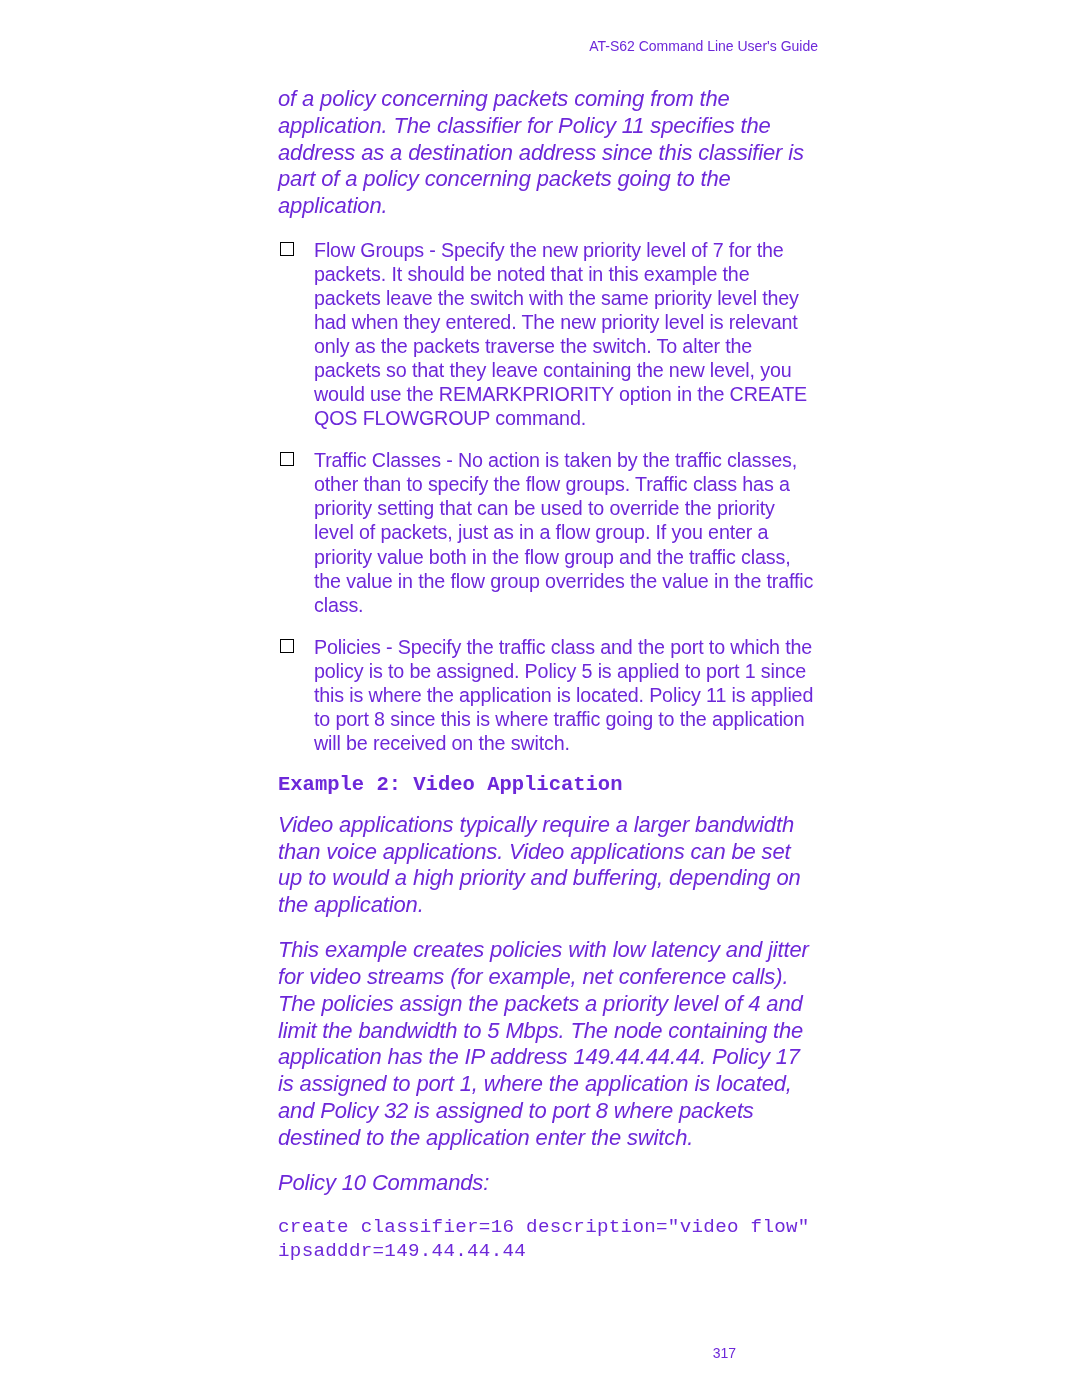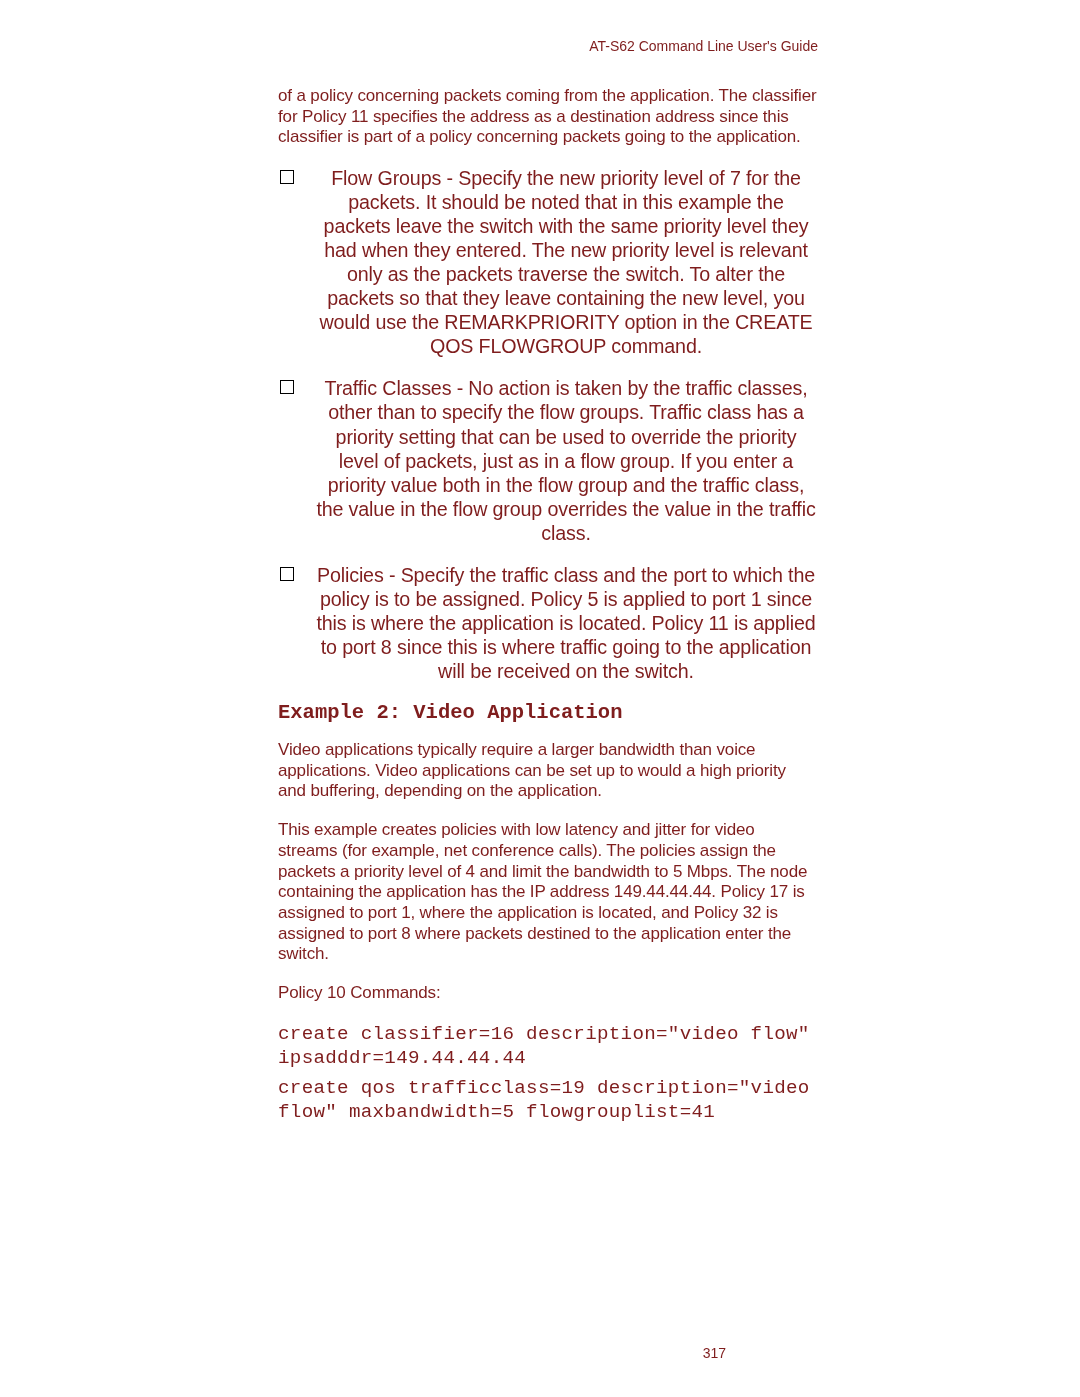--- a/index.html
+++ b/index.html
@@ -7,43 +7,43 @@
     padding: 0;
     background: #ffffff;
     width: 1080px;
   }
   .page {
     width: 872px;
     height: 1397px;
     box-sizing: border-box;
     padding: 38px 54px 40px 130px;
     font-family: "Segoe UI", "Myriad Pro", "Helvetica Neue", Arial, sans-serif;
-    color: #7f1d1d;
+    color: #6d28d9;
     position: relative;
   }
   .running-head {
     font-size: 14px;
     text-align: right;
     margin-bottom: 32px;
     font-family: "Segoe UI", Arial, sans-serif;
   }
   .content-col {
     margin-left: 148px;
   }
   .body-text {
-    font-size: 17px;
+    font-size: 22px;
     line-height: 1.22;
     margin: 0 0 18px 0;
     letter-spacing: -0.15px;
+    font-style: italic;
   }
   .bullets {
     list-style: none;
     padding: 0;
     margin: 0 0 16px 0;
-    text-align: center;
   }
   .bullets li {
     position: relative;
     padding-left: 36px;
     margin-bottom: 18px;
     font-size: 19.7px;
     line-height: 1.22;
     letter-spacing: -0.15px;
   }
   .bullets li .marker {
@@ -68,21 +68,21 @@
     white-space: pre-wrap;
     margin: 0 0 6px 0;
     letter-spacing: 0.3px;
   }
   .code-block + .code-block {
     margin-top: 2px;
   }
   .page-number {
     position: absolute;
     bottom: 36px;
-    right: 146px;
+    right: 136px;
     font-size: 14px;
     font-family: "Segoe UI", Arial, sans-serif;
   }
 </style>
 </head>
 <body>
 
 <div class="page">
 
   <div class="running-head">AT-S62 Command Line User's Guide</div>
@@ -108,19 +108,18 @@
 
     <div class="heading">Example 2: Video Application</div>
 
     <p class="body-text">Video applications typically require a larger bandwidth than voice applications. Video applications can be set up to would a high priority and buffering, depending on the application.</p>
 
     <p class="body-text">This example creates policies with low latency and jitter for video streams (for example, net conference calls). The policies assign the packets a priority level of 4 and limit the bandwidth to 5 Mbps. The node containing the application has the IP address 149.44.44.44. Policy 17 is assigned to port 1, where the application is located, and Policy 32 is assigned to port 8 where packets destined to the application enter the switch.</p>
 
     <p class="body-text">Policy 10 Commands:</p>
 
     <div class="code-block">create classifier=16 description="video flow" ipsadddr=149.44.44.44</div>
-    <div class="code-block">create qos trafficclass=19 description="video flow" maxbandwidth=5 flowgrouplist=41</div>
 
   </div>
 
   <div class="page-number">317</div>
 
 </div>
 
 </body></html>

